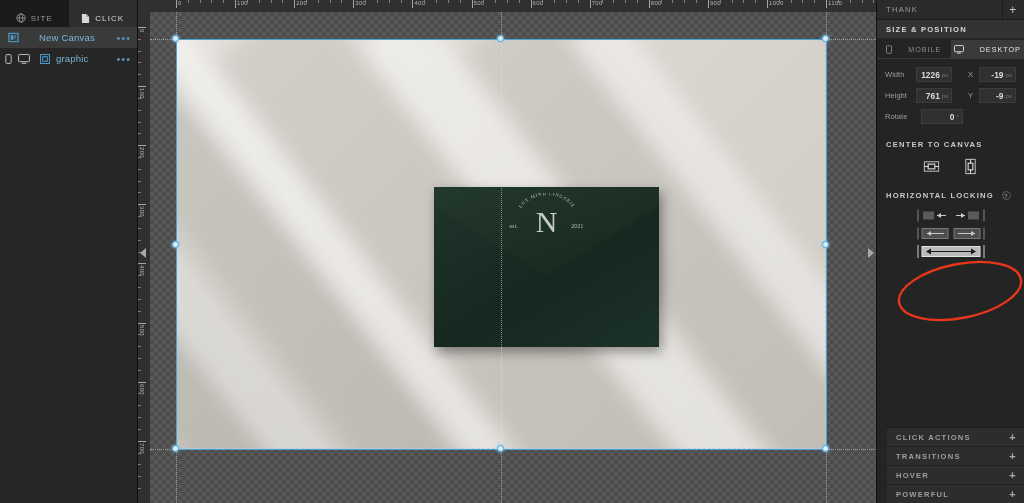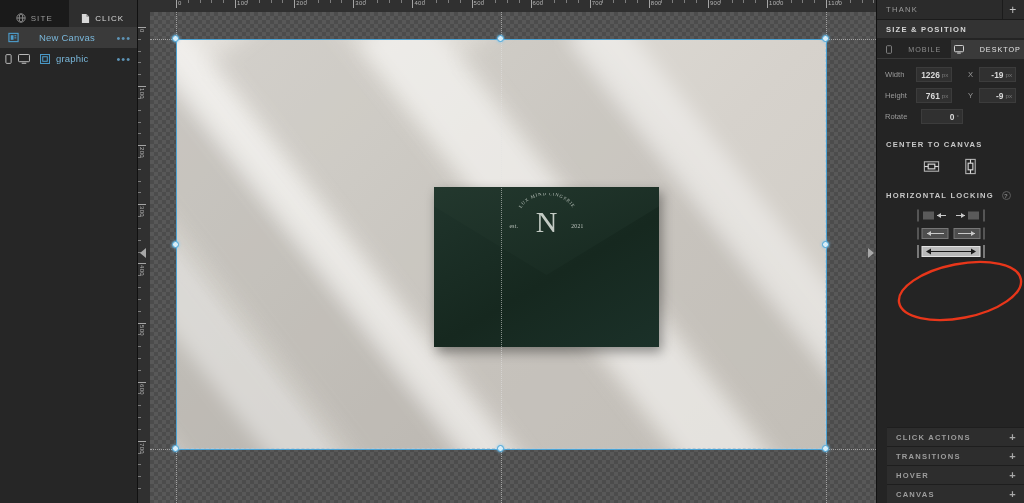--- a/index.html
+++ b/index.html
@@ -627,21 +627,21 @@
       </div>
       <div class="acc-row">
         <span>TRANSITIONS</span>
         <span class="acc-plus">+</span>
       </div>
       <div class="acc-row">
         <span>HOVER</span>
         <span class="acc-plus">+</span>
       </div>
       <div class="acc-row">
-        <span>CANVAS</span>
+        <span>POWERFUL</span>
         <span class="acc-plus">+</span>
       </div>
     </div>
   </div>
 
   <svg class="annot-ellipse" width="1024" height="503">
     <ellipse cx="960" cy="291" rx="62" ry="27" transform="rotate(-11 960 291)" fill="none" stroke="#e8361a" stroke-width="2.4"></ellipse>
   </svg>
 
 </div>

